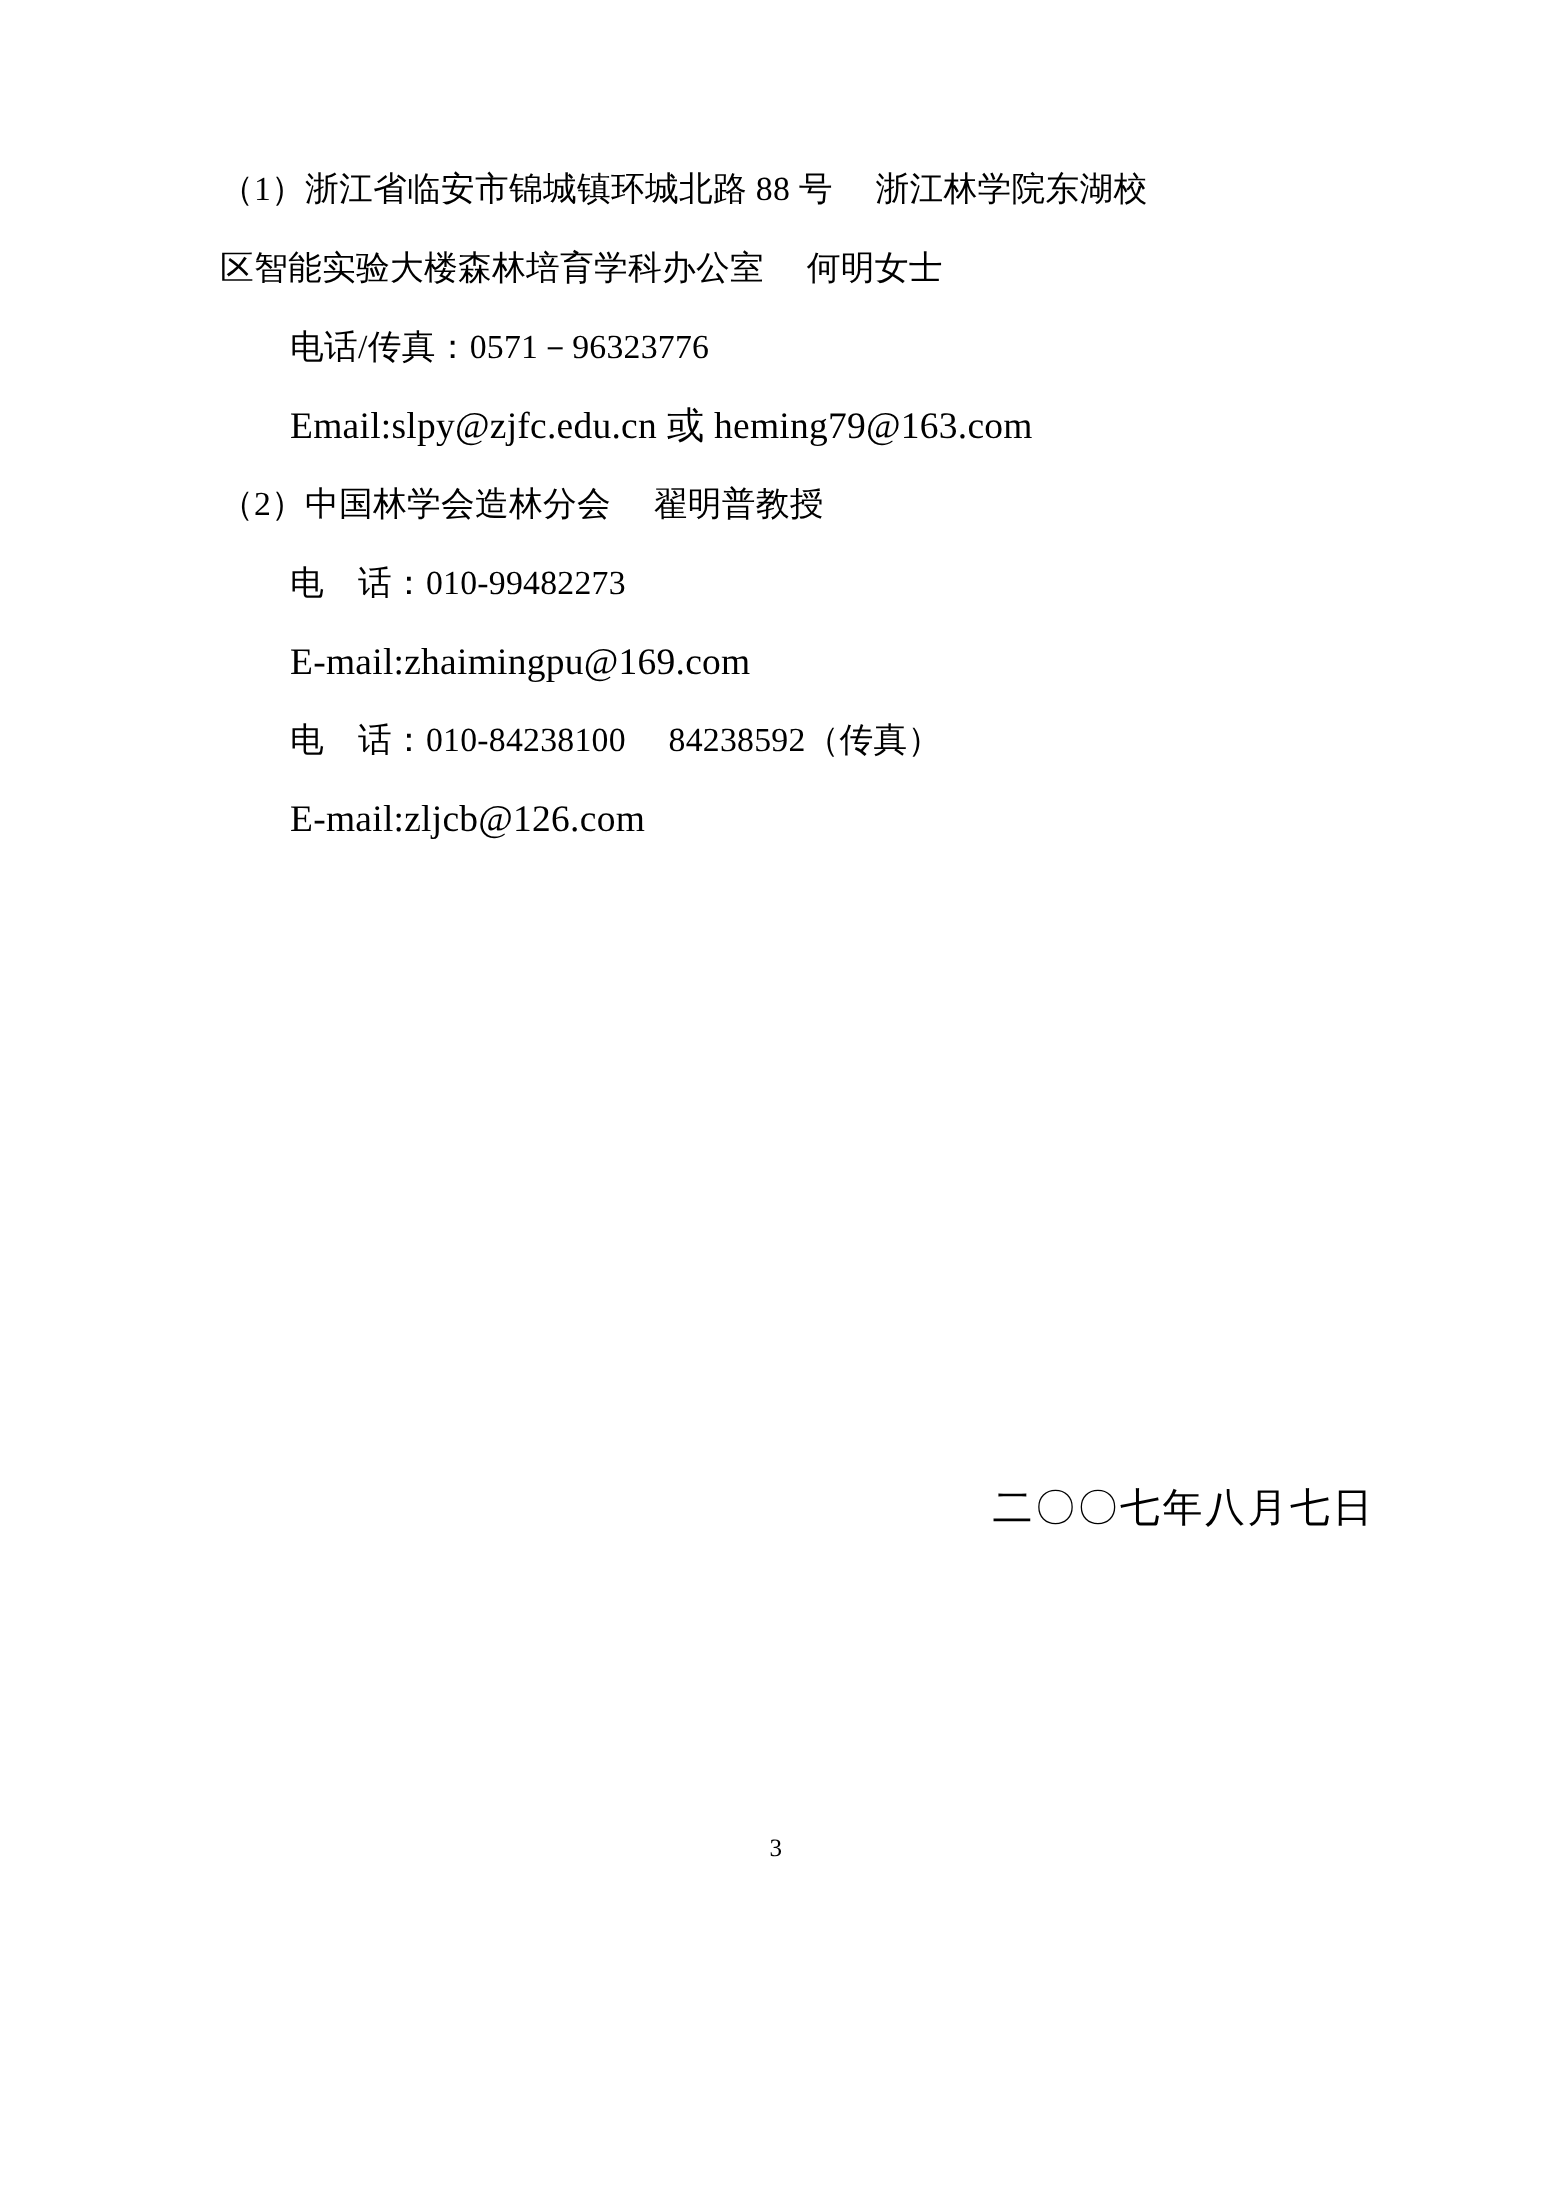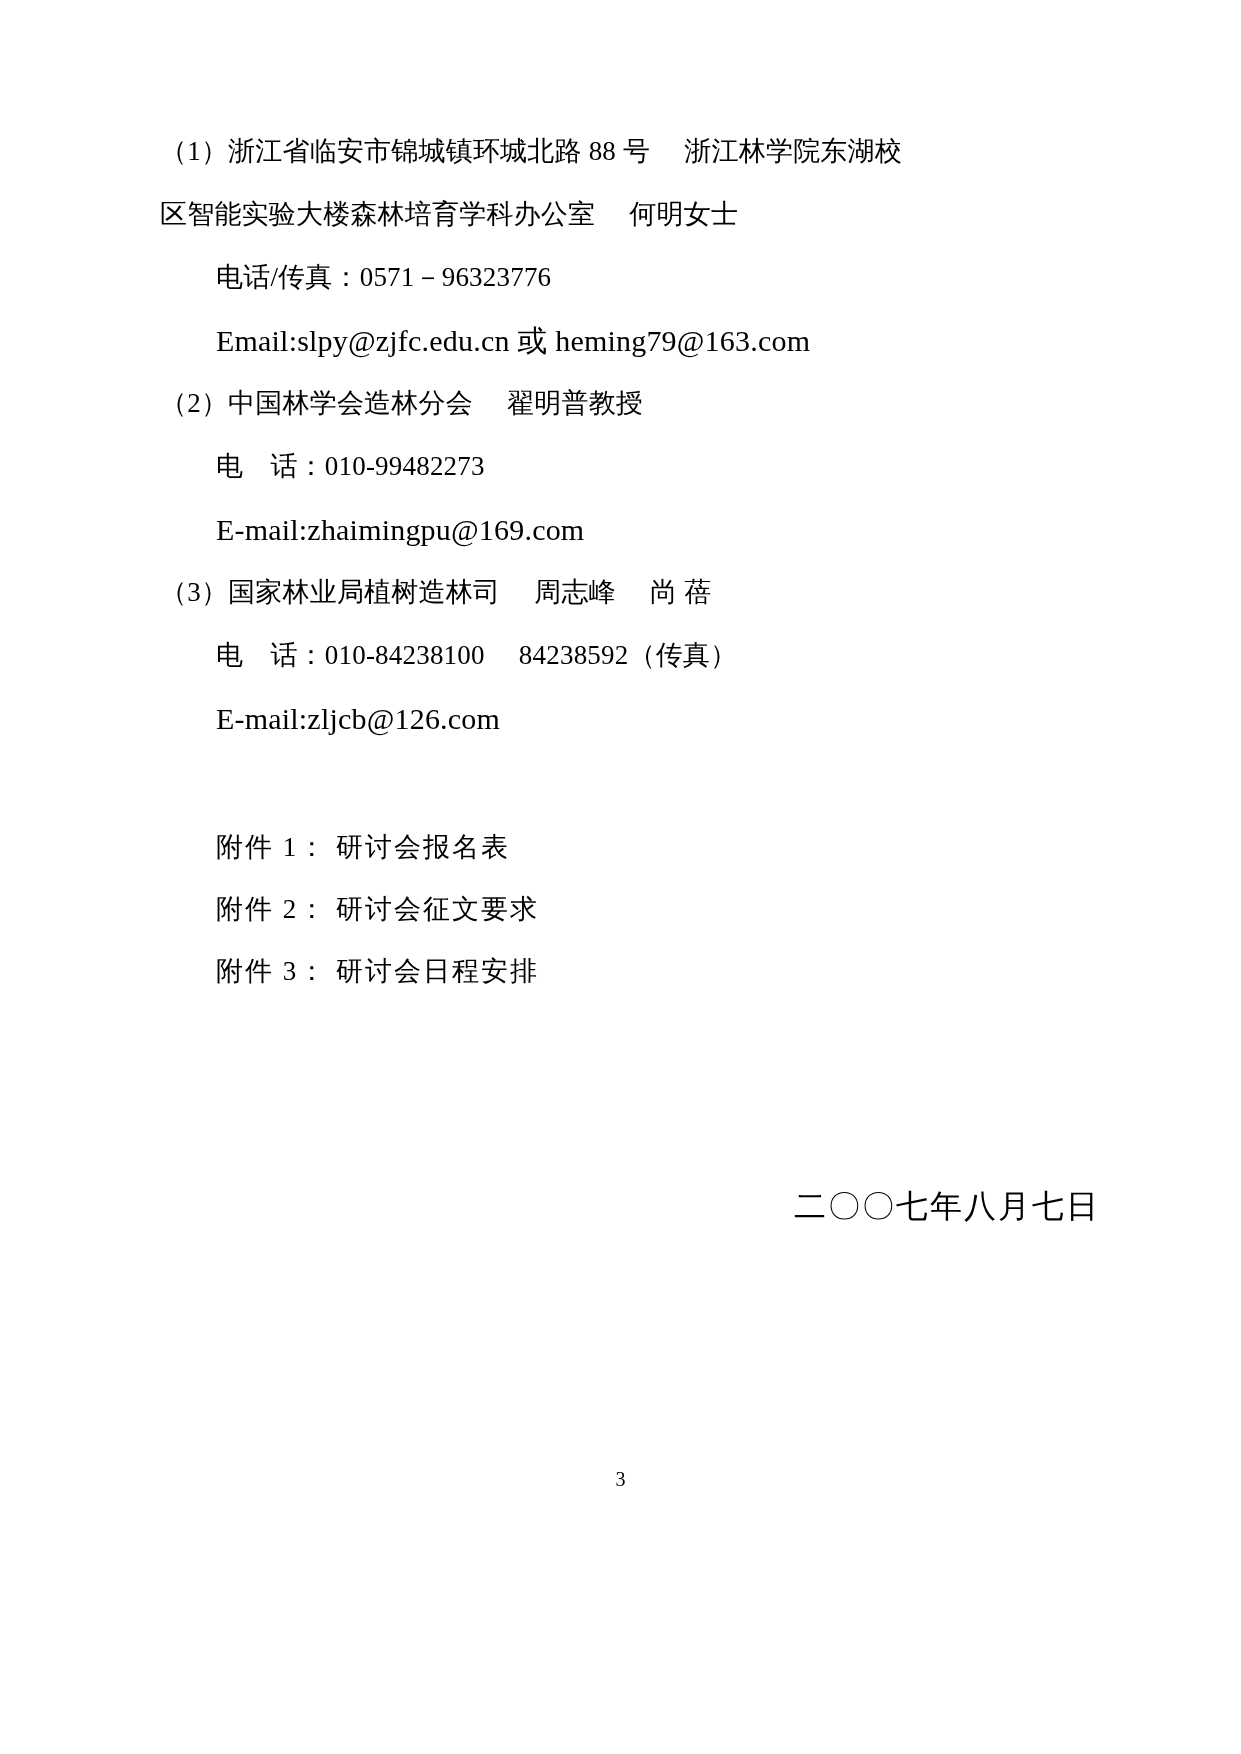--- a/index.html
+++ b/index.html
@@ -16,21 +16,21 @@
     overflow: hidden;
   }
   .page {
     position: absolute;
     left: 0; top: 0;
     width: 1241px;
     height: 1754px;
   }
   .content {
     position: absolute;
-    left: 160px;
+    left: 176px;
     top: 120px;
     width: 940px;
   }
 
   
   .line {
     font-size: 27px;
     line-height: 63px;
     white-space: pre;
     letter-spacing: 0.2px;
@@ -119,30 +119,24 @@
       <div class="line indent mono">Email:slpy@zjfc.edu.cn 或 heming79@163.com</div>
     </div>
 
     <div>
       <div class="line cn">（2）中国林学会造林分会　 翟明普教授</div>
       <div class="line indent cn">电　话：010-99482273</div>
       <div class="line indent mono">E-mail:zhaimingpu@169.com</div>
     </div>
 
     <div>
-      <div class="line cn">（3）国家林业局植树造林司　 周志峰　 尚 蓓</div>
       <div class="line indent cn">电　话：010-84238100　 84238592（传真）</div>
       <div class="line indent mono">E-mail:zljcb@126.com</div>
     </div>
 
-    <div class="attach-block">
-      <div class="attach-line">附件 1： 研讨会报名表</div>
-      <div class="attach-line">附件 2： 研讨会征文要求</div>
-      <div class="attach-line">附件 3： 研讨会日程安排</div>
-    </div>
 
   </div>
 
   <div class="date-line">二〇〇七年八月七日</div>
 
 
   <div class="page-number">3</div>
 
 </div>
 

